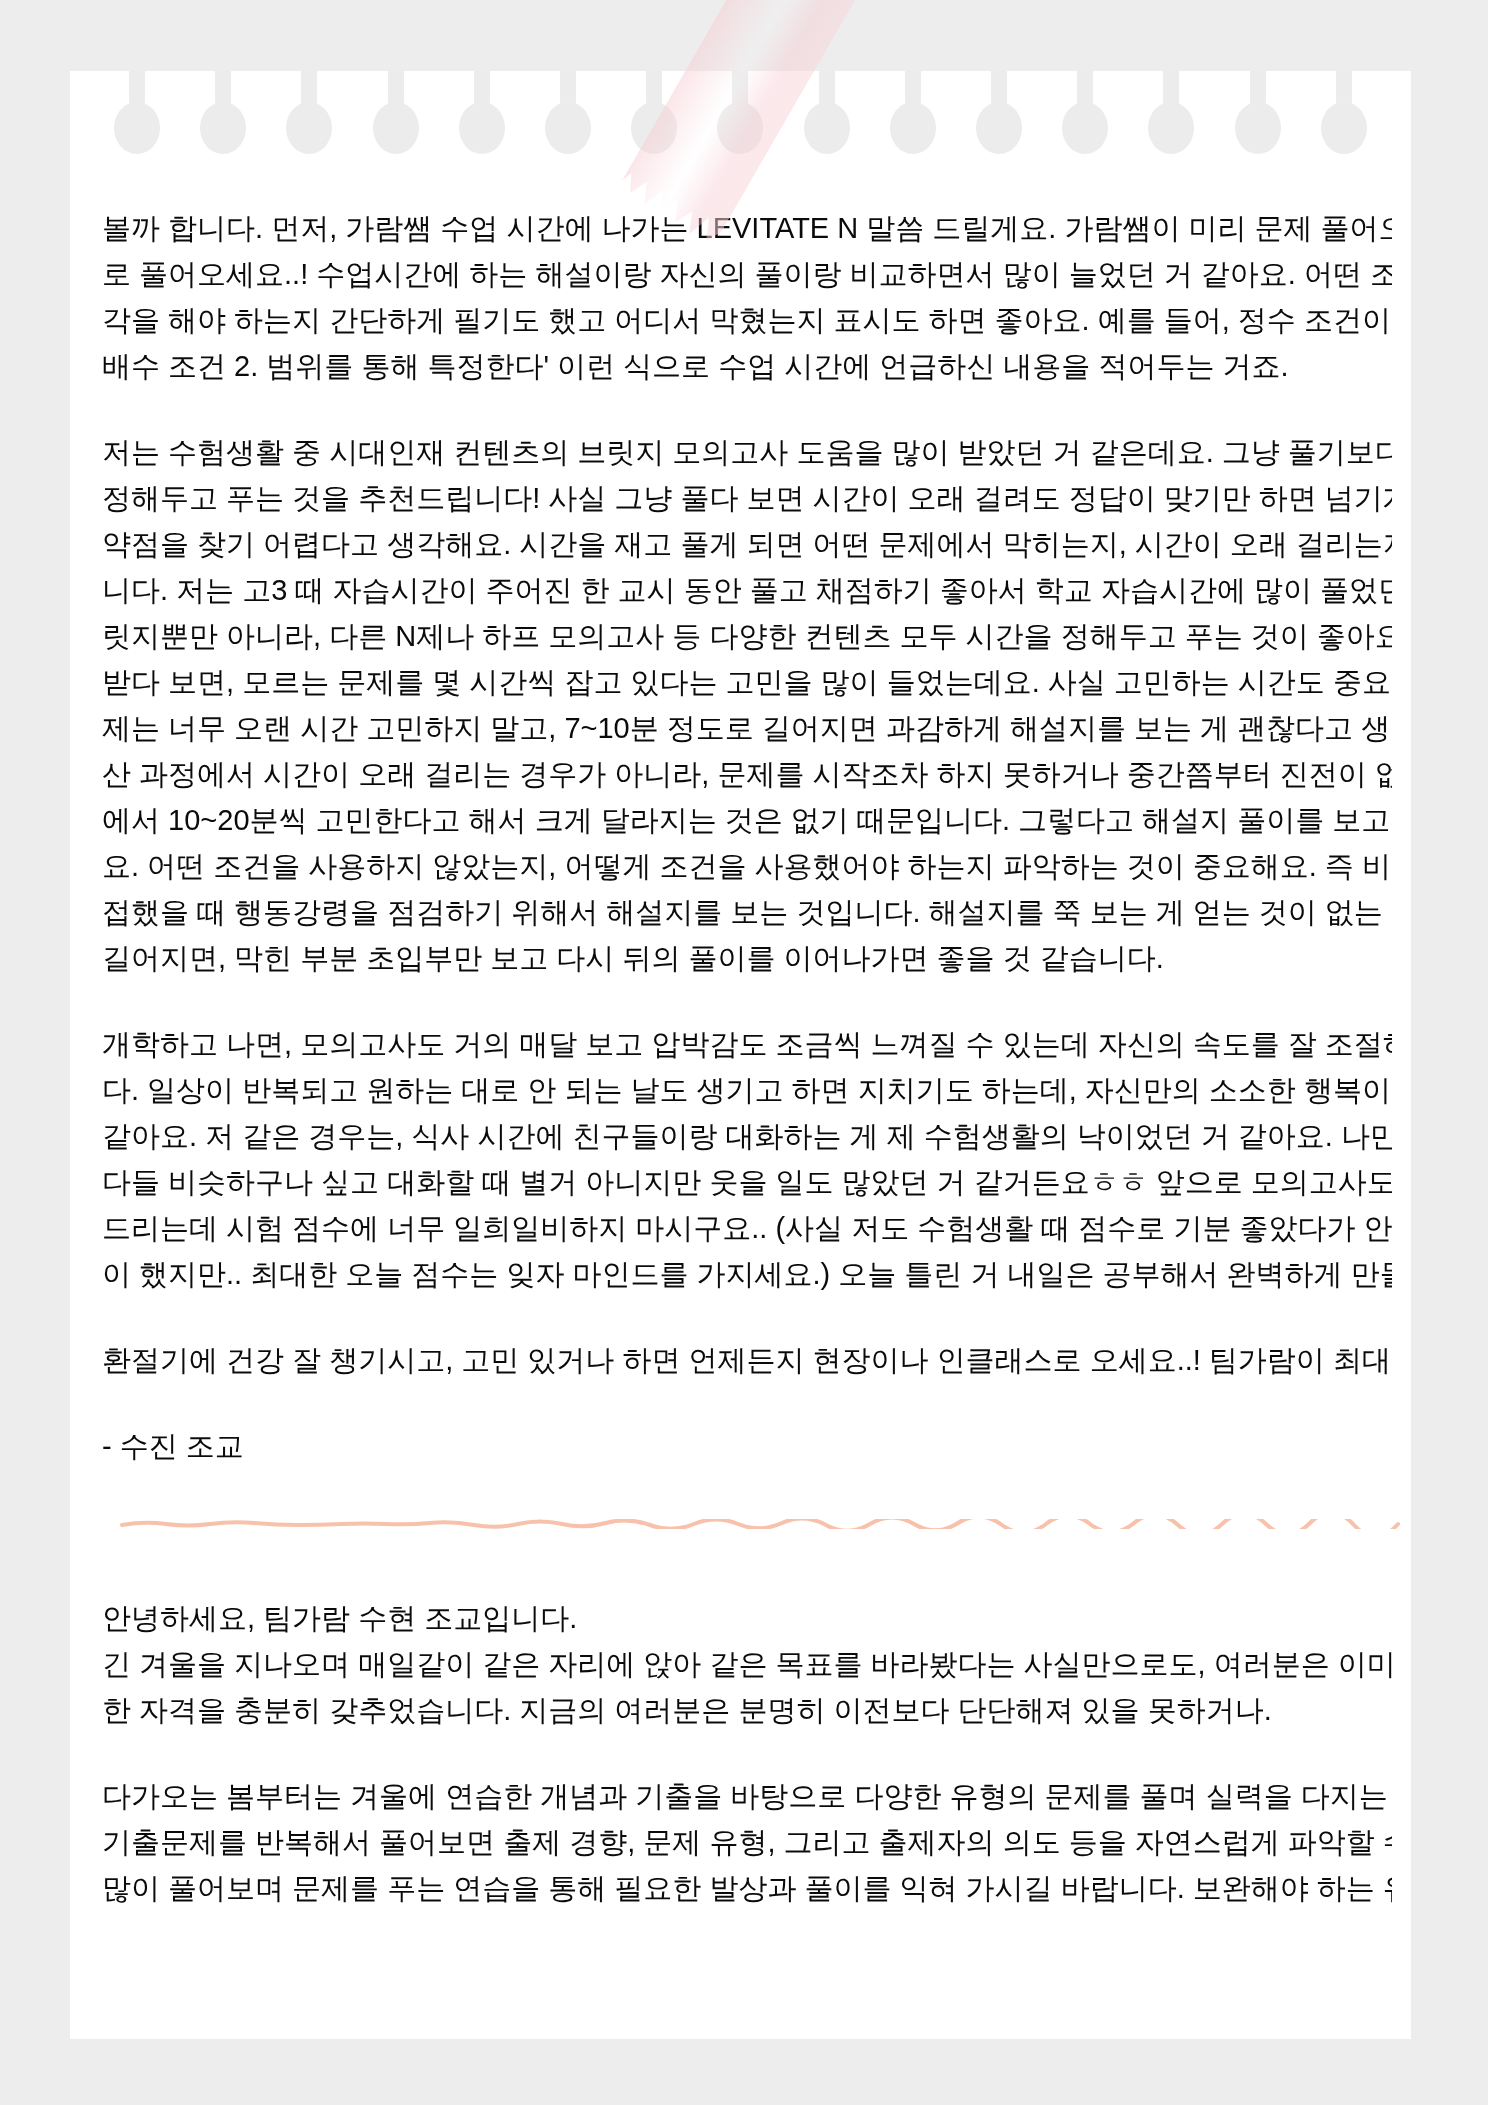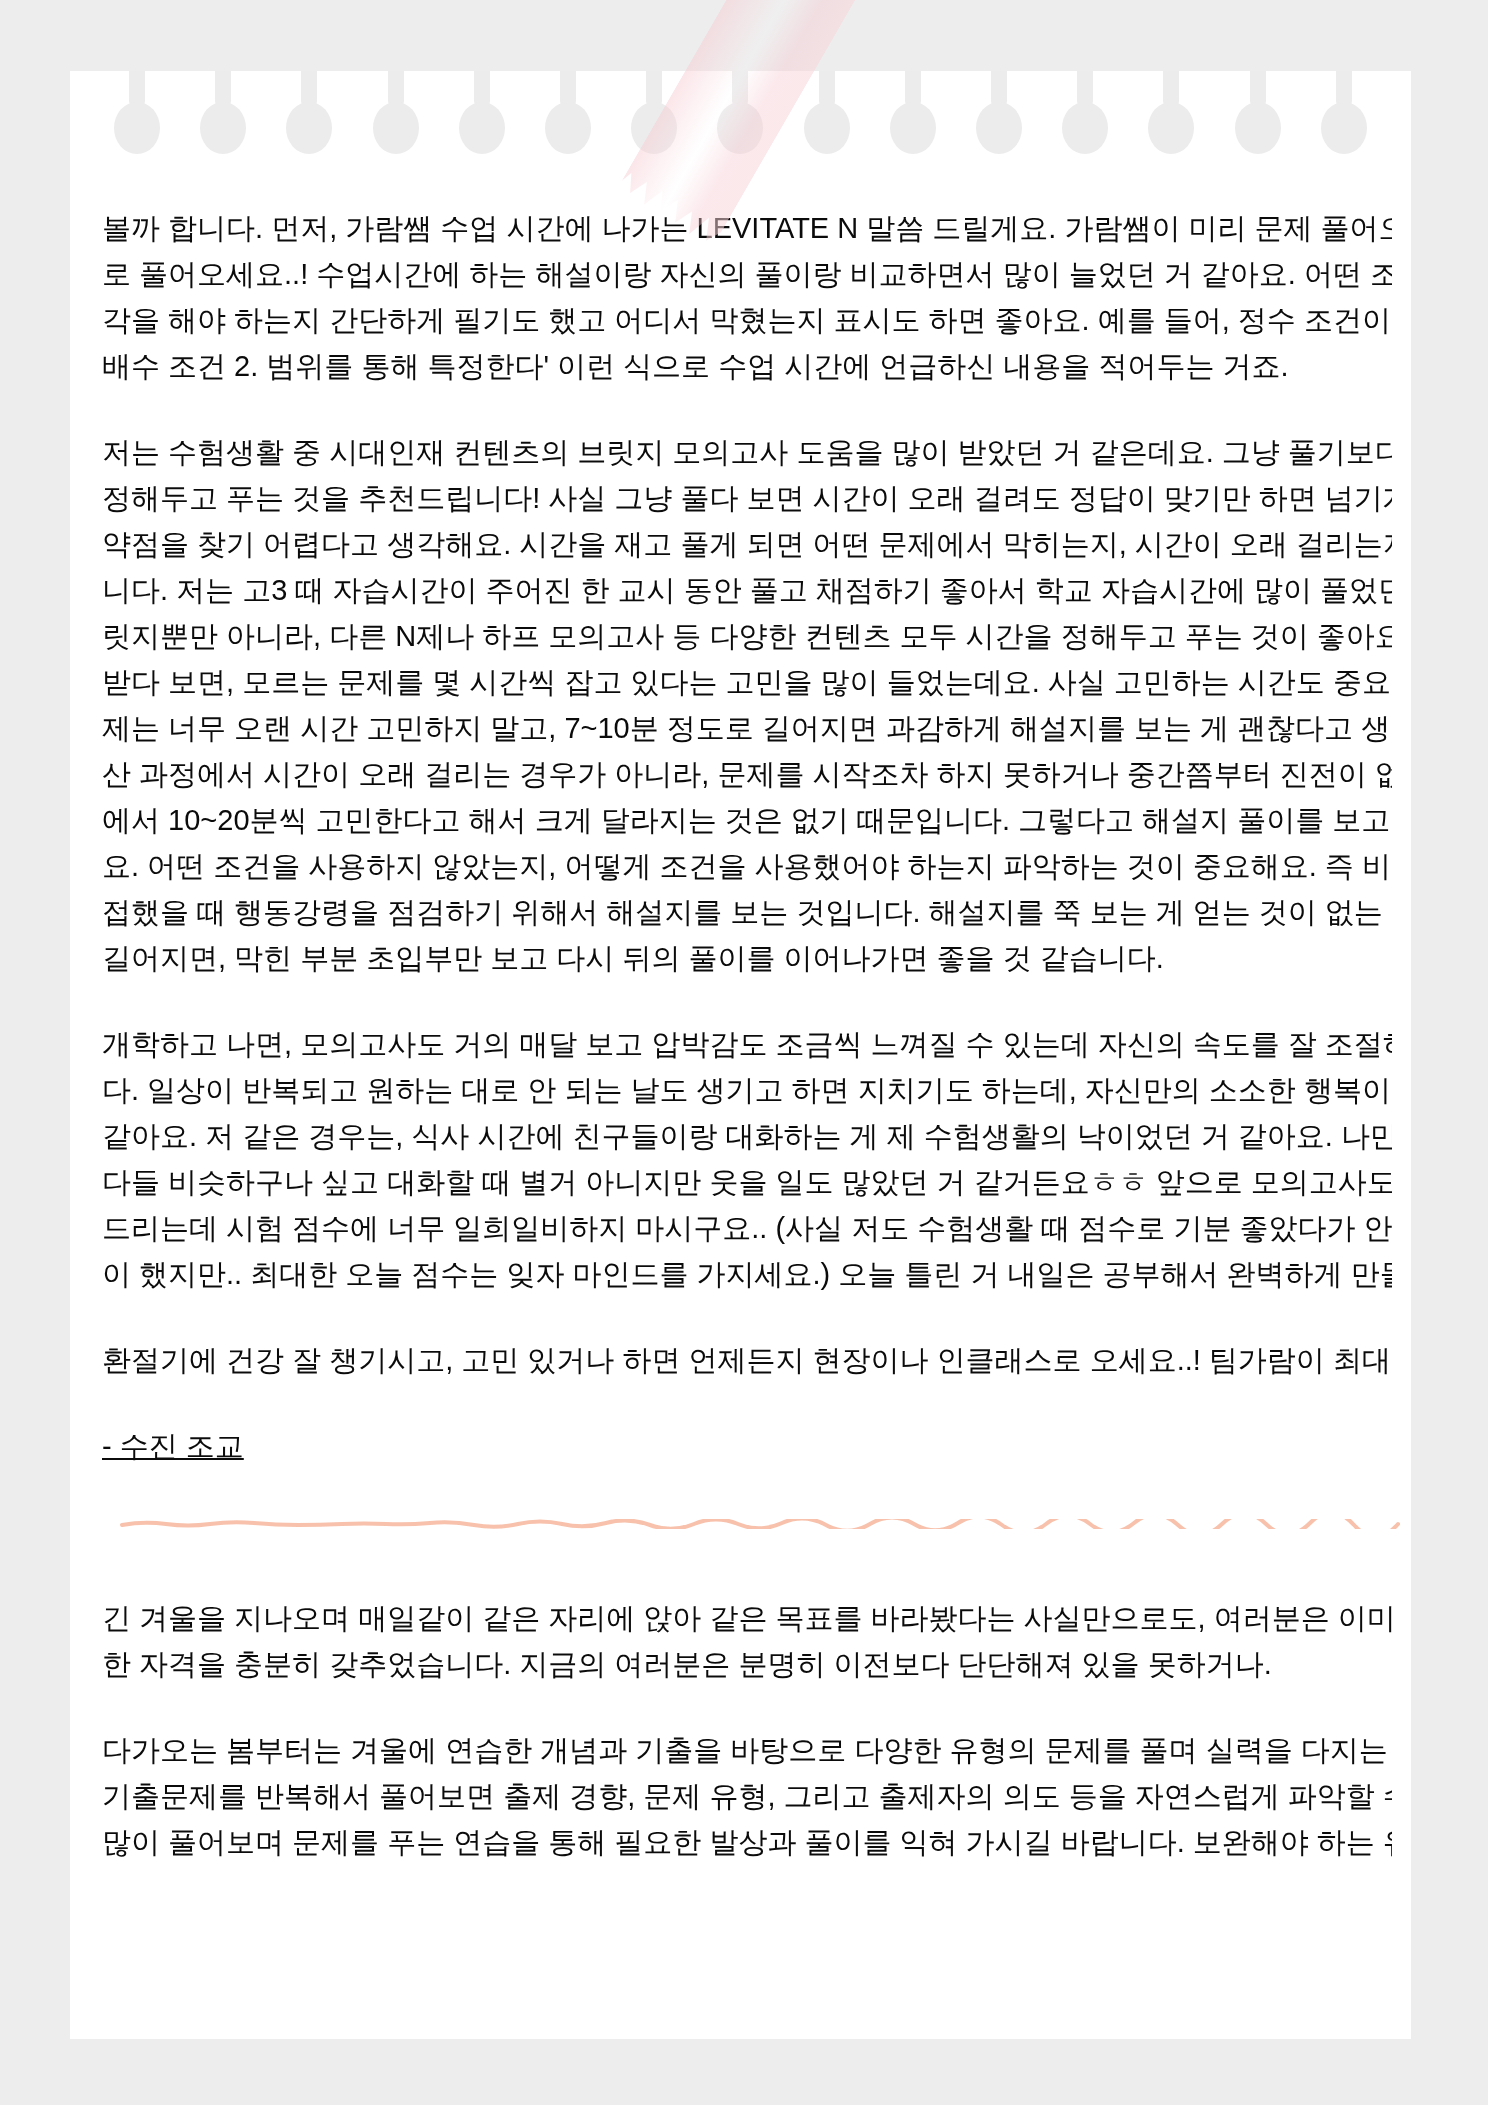--- a/index.html
+++ b/index.html
@@ -44,21 +44,21 @@
     color:#0b0b0b;
     font-size:29px;
   }
   .para{margin:0 0 40px 0;}
   .para:last-child{margin-bottom:0;}
   .ln{
     height:46px;line-height:46px;
     white-space:nowrap;overflow:hidden;
     text-align:justify;
   }
-  .signature{margin:0 0 0 0;text-decoration:underline;}
+  .signature{margin:0 0 0 0;}
   .divider-wrap{
     margin:50px 0 66px 18px;height:10px;width:1290px;
   }
   .divider-wrap svg{display:block;}
 </style>
 </head>
 <body>
 
 <div class="paper">
 
@@ -166,20 +166,21 @@
       <div class="ln end">- 수진 조교</div>
     </div>
 
     <div class="divider-wrap">
       <svg width="1290" height="10" viewBox="0 0 1290 10" xmlns="http://www.w3.org/2000/svg">
         <path d="M2 6 Q 24 2 46 5 T 90 5 T 134 4 T 178 6 T 222 5 T 266 5 T 310 4 T 354 6 T 398 5 T 442 5 T 486 4 T 530 6 T 574 5 T 618 5 T 662 4 T 706 6 T 750 5 T 794 5 T 838 4 T 882 6 T 926 5 T 970 5 T 1014 4 T 1058 6 T 1102 5 T 1146 5 T 1190 4 T 1234 6 T 1278 5" fill="none" stroke="#f6b69c" stroke-width="4" stroke-linecap="round" opacity="0.85"></path>
       </svg>
     </div>
 
     <div class="para">
+      <div class="ln end">안녕하세요, 팀가람 수현 조교입니다.</div>
       <div class="ln">긴 겨울을 지나오며 매일같이 같은 자리에 앉아 같은 목표를 바라봤다는 사실만으로도, 여러분은 이미 수험생으로서 중요</div>
       <div class="ln end">한 자격을 충분히 갖추었습니다. 지금의 여러분은 분명히 이전보다 단단해져 있을 못하거나.</div>
     </div>
 
     <div class="para">
       <div class="ln">다가오는 봄부터는 겨울에 연습한 개념과 기출을 바탕으로 다양한 유형의 문제를 풀며 실력을 다지는 시기가 될 것입니다.</div>
       <div class="ln">기출문제를 반복해서 풀어보면 출제 경향, 문제 유형, 그리고 출제자의 의도 등을 자연스럽게 파악할 수 있습니다. N제를</div>
       <div class="ln">많이 풀어보며 문제를 푸는 연습을 통해 필요한 발상과 풀이를 익혀 가시길 바랍니다. 보완해야 하는 유형과 자신 있는</div>
     </div>
 

